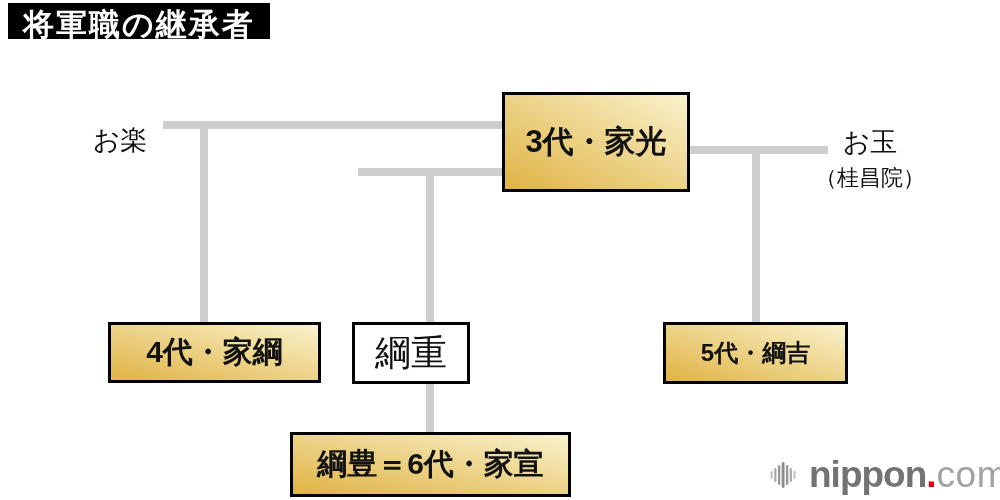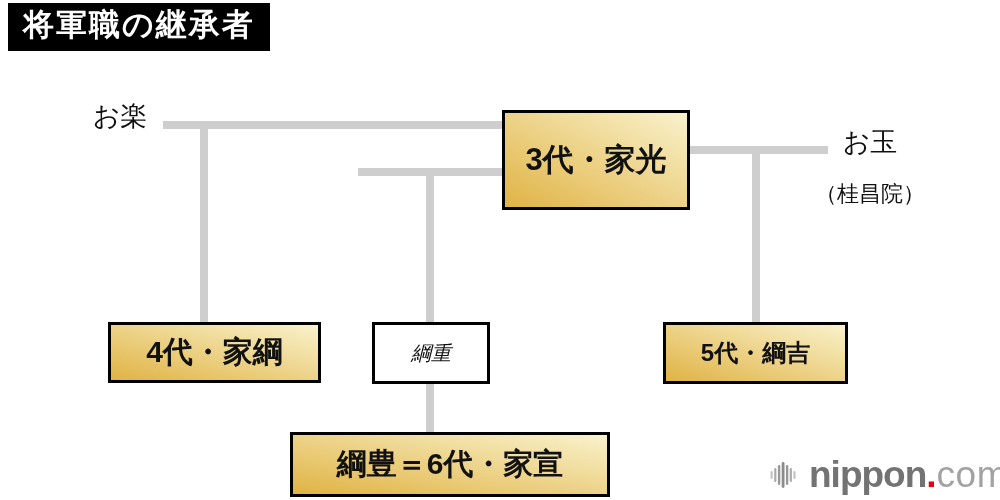--- a/index.html
+++ b/index.html
@@ -1,51 +1,51 @@
 <!DOCTYPE html>
 <html><head>
 <meta charset="utf-8">
 <style>
   html,body{margin:0;padding:0;background:#ffffff;}
   body{width:1000px;height:500px;overflow:hidden;
        font-family:"Liberation Sans","DejaVu Sans",sans-serif;}
   .stage{position:relative;width:1000px;height:500px;background:#ffffff;}
 
   
-  .title-bar{position:absolute;left:8px;top:3px;height:48px;line-height:44px;
+  .title-bar{position:absolute;left:8px;top:3px;height:36px;line-height:44px;
     background:#000000;color:#ffffff;font-size:31px;font-weight:700;
     padding:0 15px;letter-spacing:2px;z-index:4;}
 
   
   .line{position:absolute;background:#cecece;z-index:1;}
   .h-oraku{left:163px;top:121px;width:342px;height:8px;}
   .h-onatsu{left:358px;top:168px;width:147px;height:8px;}
   .h-otama{left:688px;top:146px;width:140px;height:8px;}
   .v-ietsuna{left:200px;top:121px;width:8px;height:203px;}
   .v-tsunashige-upper{left:426px;top:168px;width:8px;height:156px;}
   .v-tsunashige-lower{left:426px;top:381px;width:8px;height:53px;}
   .v-tsunayoshi{left:752px;top:146px;width:8px;height:178px;}
 
   
   .node{position:absolute;z-index:2;box-sizing:border-box;
     border:3px solid #000;display:flex;align-items:center;justify-content:center;
     color:#111;font-weight:700;}
   .gold{background:linear-gradient(to top right,#e0b344 0%,#f9f2cc 100%);}
-  .node-iemitsu{left:502px;top:110px;width:188px;height:100px;font-size:31px;}
+  .node-iemitsu{left:502px;top:92px;width:188px;height:100px;font-size:31px;}
   .node-ietsuna{left:108px;top:322px;width:213px;height:61px;font-size:30px;}
-  .node-tsunashige{left:372px;top:322px;width:118px;height:62px;font-size:20px;
-    font-weight:500;background:#ffffff;font-style:italic;}
+  .node-tsunashige{left:352px;top:322px;width:118px;height:62px;font-size:36px;
+    font-weight:500;background:#ffffff;}
   .node-tsunayoshi{left:663px;top:322px;width:185px;height:62px;font-size:24px;}
-  .node-ienobu{left:290px;top:432px;width:320px;height:65px;font-size:30px;}
+  .node-ienobu{left:290px;top:432px;width:281px;height:65px;font-size:30px;}
 
   
   .mother{position:absolute;z-index:3;color:#111;text-align:center;line-height:1.25;}
   .mother .name{font-size:27px;}
-  .mother .subtitle{font-size:22px;margin-top:20px;}
-  .mother-oraku{left:80px;top:100px;width:80px;}
+  .mother .subtitle{font-size:22px;margin-top:4px;}
+  .mother-oraku{left:80px;top:124px;width:80px;}
   .mother-onatsu{left:245px;top:151px;width:114px;}
   .mother-otama{left:815px;top:126px;width:110px;}
 
   
   .logo{position:absolute;left:770px;top:456px;display:flex;align-items:center;z-index:4;}
   .logo-mark{margin-right:9px;display:block;}
   .logo-word{font-size:37px;line-height:38px;white-space:nowrap;}
   .logo-brand{font-weight:700;color:#737373;letter-spacing:-1px;}
   .logo-dot{font-weight:700;color:#e60012;}
   .logo-domain{font-weight:400;color:#a2a2a2;letter-spacing:0.5px;}

